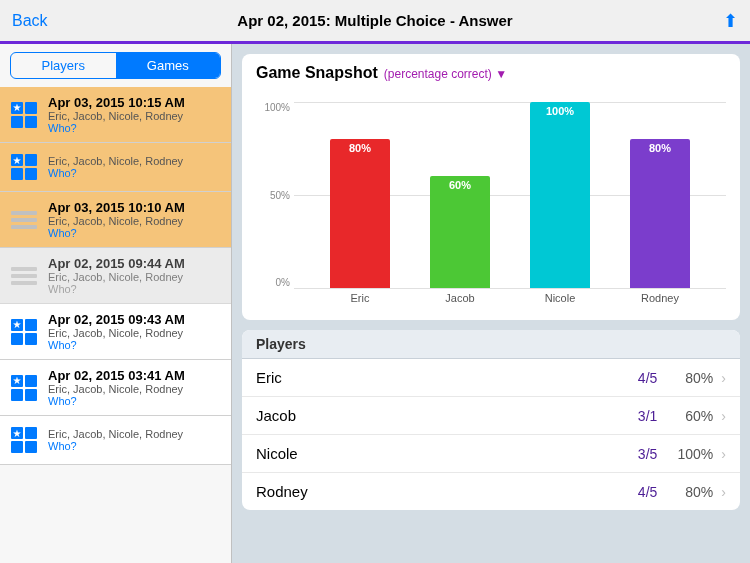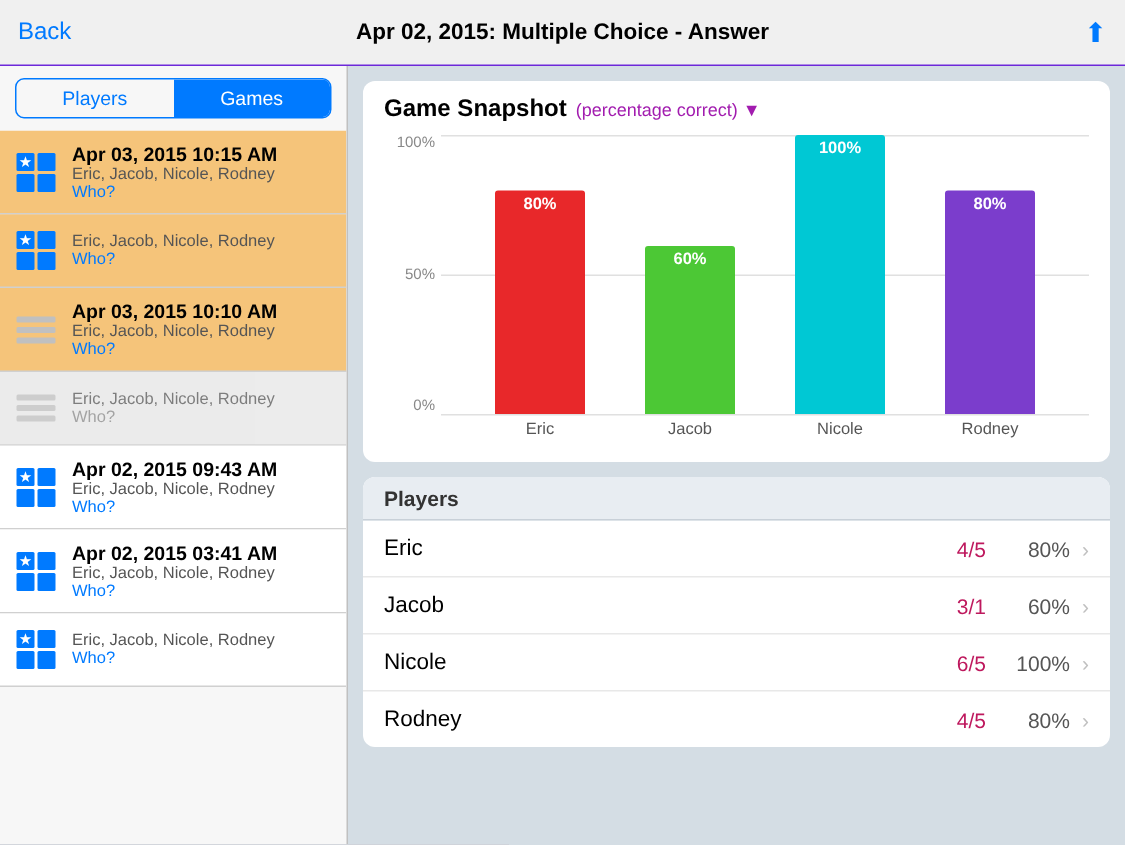--- a/index.html
+++ b/index.html
@@ -9,21 +9,21 @@
       width: 750px;
       height: 563px;
       overflow: hidden;
       display: flex;
       flex-direction: column;
     }
 
     
     .nav-bar {
       background: #f0f0f0;
-      border-bottom: 1px solid #6d28d9;
+      border-bottom: 3px solid #6d28d9;
       height: 44px;
       display: flex;
       align-items: center;
       justify-content: space-between;
       padding: 0 12px;
       flex-shrink: 0;
     }
     .nav-back {
       color: #007aff;
       font-size: 16px;
@@ -186,21 +186,21 @@
     .chart-section {
       background: #fff;
       border-radius: 8px;
       padding: 10px 14px 8px;
       flex-shrink: 0;
     }
     .chart-header {
       display: flex;
       align-items: baseline;
       gap: 6px;
-      margin-bottom: 8px;
+      margin-bottom: 20px;
     }
     .chart-title {
       font-size: 16px;
       font-weight: 600;
       color: #000;
     }
     .chart-subtitle {
       font-size: 12px;
       color: #a21caf;
     }
@@ -322,21 +322,21 @@
       border-bottom: none;
     }
     .player-name {
       font-size: 15px;
       font-weight: 500;
       color: #000;
       flex: 1;
     }
     .player-fraction {
       font-size: 14px;
-      color: #be185d;
+      color: #4c1d95;
       margin-right: 16px;
     }
     .player-percent {
       font-size: 14px;
       color: #555;
       margin-right: 8px;
       width: 40px;
       text-align: right;
     }
     .chevron {
@@ -406,20 +406,21 @@
   </div>
         <div class="game-item dimmed">
     <div class="game-icon">
             <div class="icon-lines">
       <div class="icon-line"></div>
       <div class="icon-line"></div>
       <div class="icon-line"></div>
     </div>
           </div>
     <div class="game-info">
+      <div class="game-datetime">Apr 02, 2015  09:44 AM</div>
       <div class="game-players">Eric, Jacob, Nicole, Rodney</div>
       <div class="game-who">Who?</div>
     </div>
   </div>
         <div class="game-item">
     <div class="game-icon">
             <div class="icon-grid">
       <div class="icon-cell star">★</div>
       <div class="icon-cell"></div>
       <div class="icon-cell"></div>
@@ -526,21 +527,21 @@
     <span class="chevron">›</span>
   </div>
           <div class="player-row">
     <span class="player-name">Jacob</span>
     <span class="player-fraction">3/1</span>
     <span class="player-percent">60%</span>
     <span class="chevron">›</span>
   </div>
           <div class="player-row">
     <span class="player-name">Nicole</span>
-    <span class="player-fraction">6/5</span>
+    <span class="player-fraction">3/5</span>
     <span class="player-percent">100%</span>
     <span class="chevron">›</span>
   </div>
           <div class="player-row">
     <span class="player-name">Rodney</span>
     <span class="player-fraction">4/5</span>
     <span class="player-percent">80%</span>
     <span class="chevron">›</span>
   </div>
         </div>

